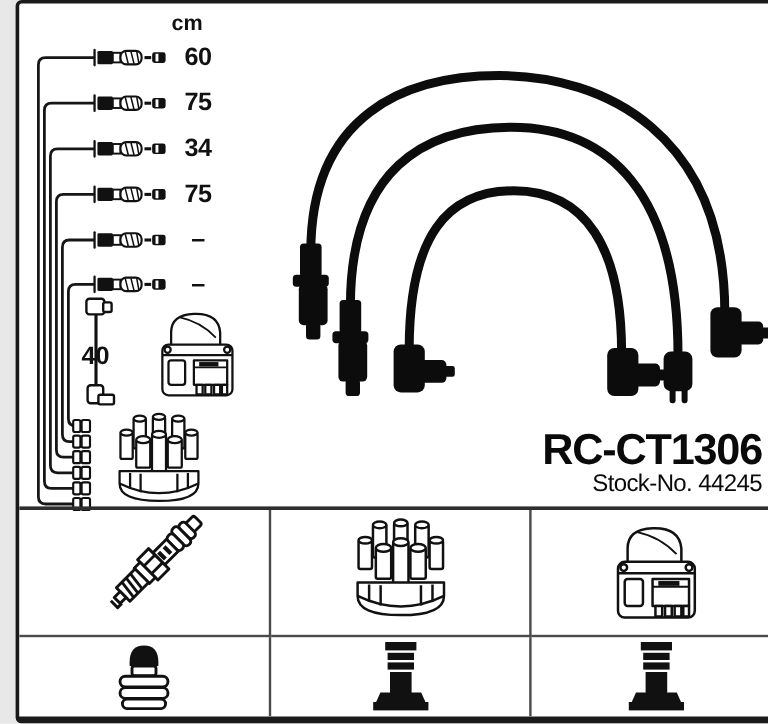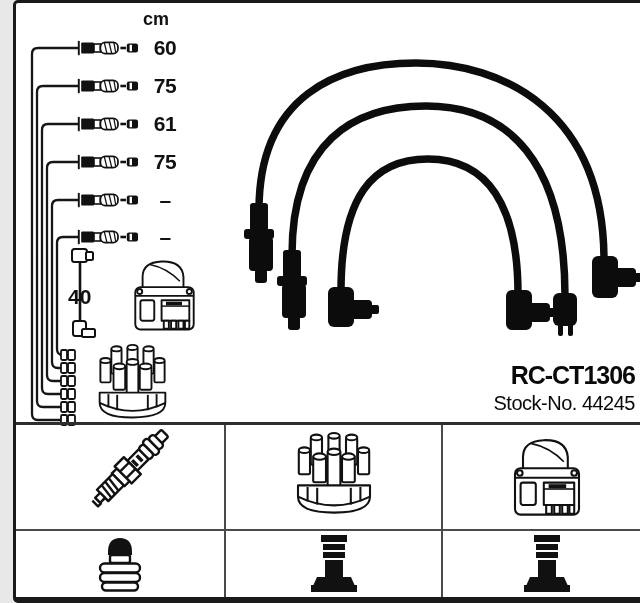--- a/index.html
+++ b/index.html
@@ -9,21 +9,21 @@
     overflow:hidden;color:#111;margin-left:13px;
   }
   .abs{position:absolute;}
   .num{
     position:absolute;left:126px;width:46px;font-size:21px;font-weight:bold;
     letter-spacing:-0.5px;line-height:24px;color:#111;text-align:center;
   }
   #unit-label{position:absolute;left:127px;top:6px;font-size:18px;font-weight:bold;color:#111;}
   #coil-wire-len{position:absolute;left:52px;top:282px;font-size:21px;font-weight:bold;color:#111;}
   #partblock{position:absolute;right:16px;top:357px;text-align:right;color:#0a0a0a;}
-  #part-model{font-size:25px;font-weight:bold;letter-spacing:-1px;line-height:30px;}
+  #part-model{font-size:36px;font-weight:bold;letter-spacing:-1px;line-height:30px;}
   #part-stock{font-size:20px;font-weight:normal;letter-spacing:-0.5px;line-height:26px;}
   #legend{
     position:absolute;left:0;right:0;bottom:0;height:172px;box-sizing:content-box;
     border-top:3px solid #2e2e2e;display:grid;grid-template-columns:210px 217px 1fr;
     grid-template-rows:106px 1fr;
   }
   .cell{display:flex;align-items:center;justify-content:center;box-sizing:border-box;}
   .cell.bR{border-right:2px solid #4a4a4a;}
   .cell.bB{border-bottom:2px solid #4a4a4a;}
   svg{display:block;}
@@ -183,21 +183,21 @@
       <rect x="57" y="318" width="13" height="15" rx="2.5"></rect>
       <rect x="66" y="326" width="13" height="8" rx="1.5"></rect>
     </g>
     <use href="#g-coil" transform="translate(112,252) scale(0.73)"></use>
     <use href="#g-cap" transform="translate(80,340) scale(0.73)"></use>
   </svg>
 
   <div id="unit-label">cm</div>
   <div class="num" style="top:33px">60</div>
   <div class="num" style="top:71px">75</div>
-  <div class="num" style="top:109px">61</div>
+  <div class="num" style="top:109px">34</div>
   <div class="num" style="top:147px">75</div>
   <div class="num" style="top:185px">–</div>
   <div class="num" style="top:222px">–</div>
   <div id="coil-wire-len">40</div>
 
   <svg class="abs" style="left:210px;top:40px" width="430" height="310" viewBox="210 40 430 310">
     <g stroke="#0c0c0c" stroke-width="7.5" fill="none" stroke-linecap="round">
       <path d="M243,207 C243,92 322,60 400,60 C487,60 588,108 588,258"></path>
       <path d="M276,252 C276,138 338,103 410,103 C492,103 549,158 549,293"></path>
       <path d="M325,288 C325,193 357,156 412,156 C472,156 502,203 502,291"></path>

